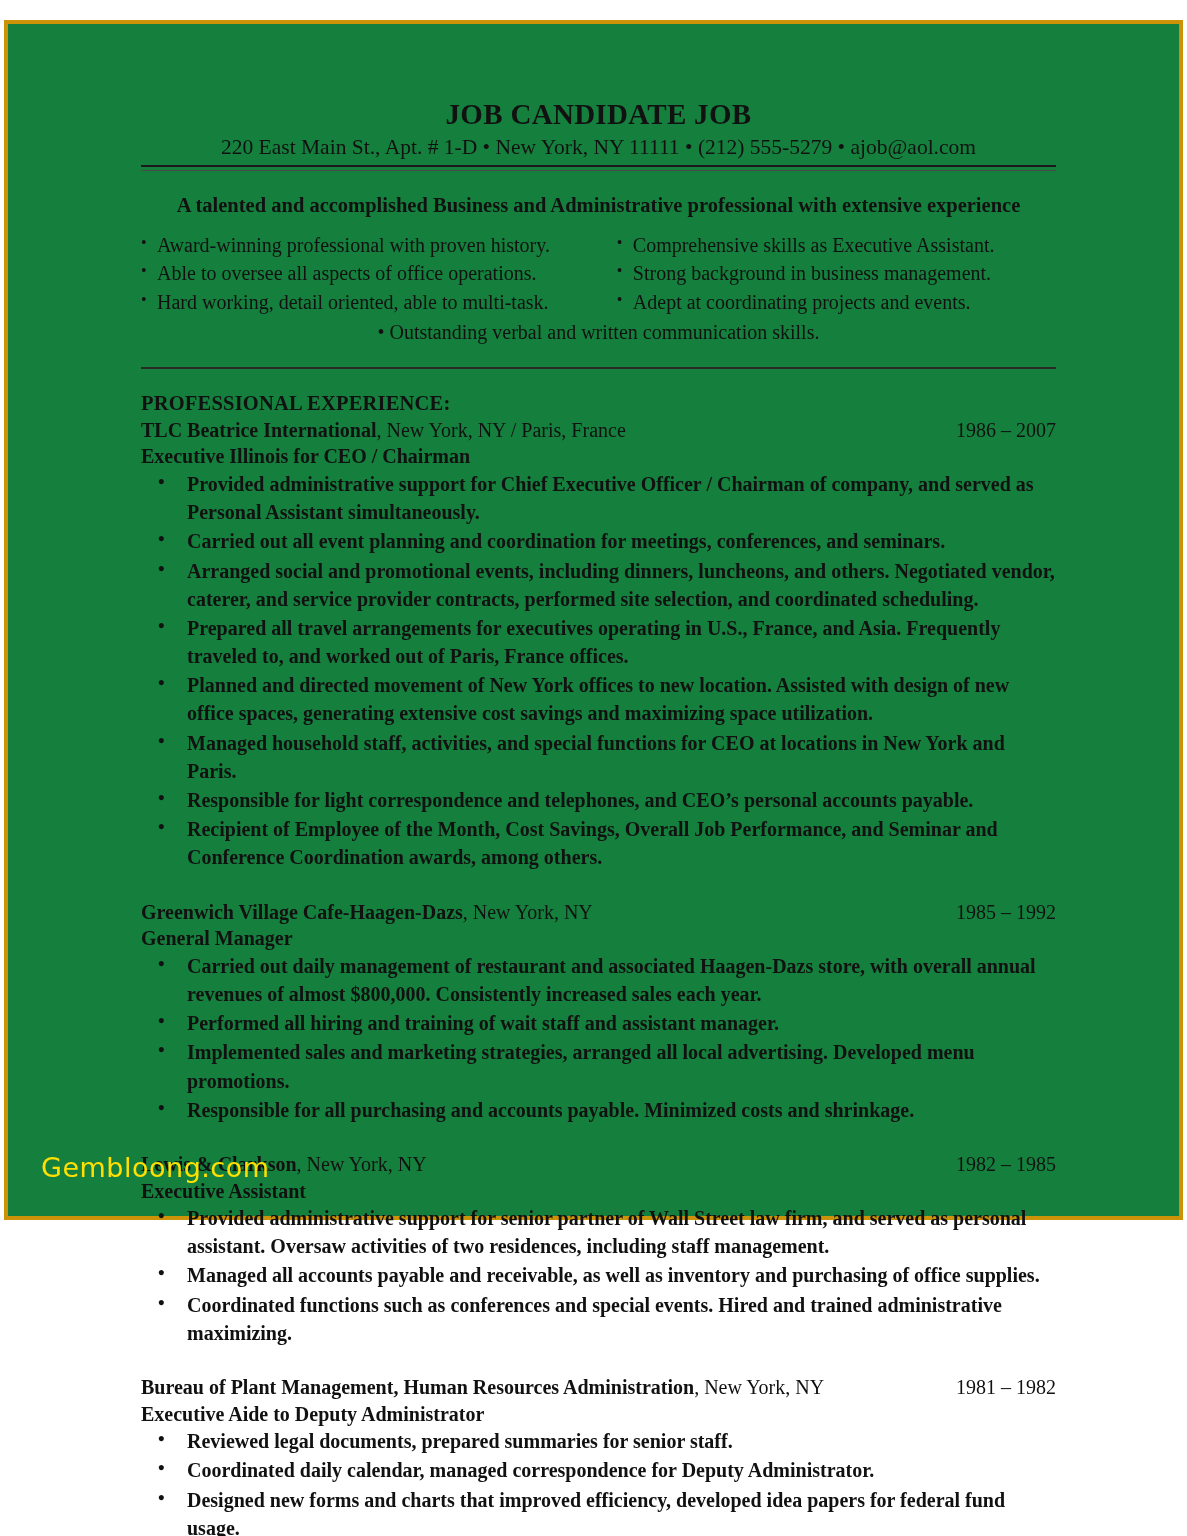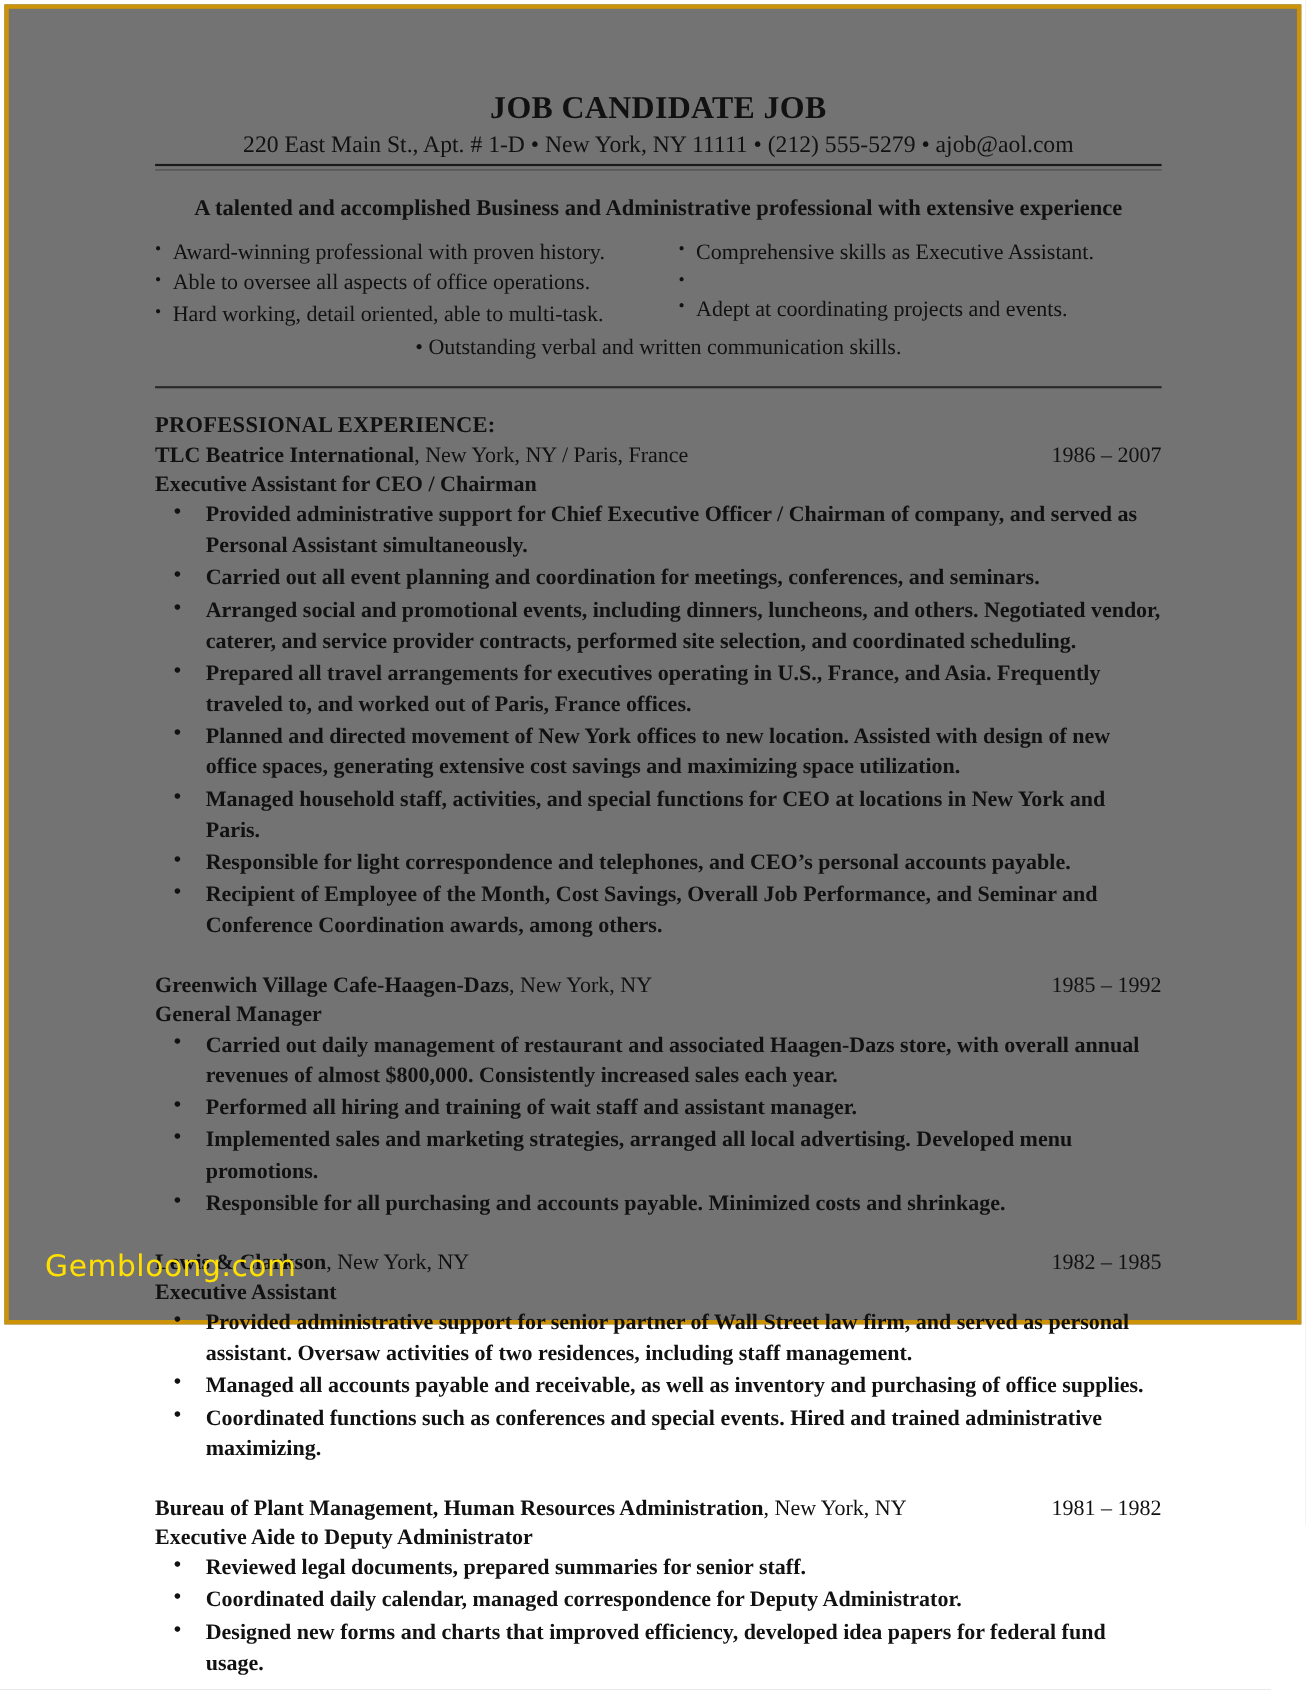--- a/index.html
+++ b/index.html
@@ -13,26 +13,26 @@
     font-family: "Liberation Serif", "DejaVu Serif", serif;
     color: #111111;
     position: relative;
     overflow: hidden;
   }
 
   
   .page-frame {
     position: absolute;
     left: 4px;
-    top: 4px;
+    top: 20px;
     width: 1179px;
     height: 1200px;
     border: 4px solid #cc9208;
     box-sizing: border-box;
-    background: #737373;
+    background: #15803d;
   }
 
   .sheet {
     position: absolute;
     left: 0;
     top: 0;
     right: 0;
     bottom: 0;
     padding: 0;
   }
@@ -215,20 +215,21 @@
               <span>Hard working, detail oriented, able to multi-task.</span>
             </div>
           </div>
           <div class="sum-col right">
             <div class="sum-item">
               <span class="dot">•</span>
               <span>Comprehensive skills as Executive Assistant.</span>
             </div>
             <div class="sum-item">
               <span class="dot">•</span>
+              <span>Strong background in business management.</span>
             </div>
             <div class="sum-item">
               <span class="dot">•</span>
               <span>Adept at coordinating projects and events.</span>
             </div>
           </div>
         </div>
         <div class="sum-center">•  Outstanding verbal and written communication skills.</div>
         <div class="summary-rule-wrap">
           <hr class="rule-single">
@@ -238,21 +239,21 @@
       <div class="gap-md"></div>
 
       <div class="section">
         <div class="section-head">PROFESSIONAL EXPERIENCE:</div>
 
         <div class="job">
           <div class="job-line">
             <div class="left"><span class="job-org">TLC Beatrice International</span><span class="job-loc">, New York, NY / Paris, France</span></div>
             <div class="job-dates">1986 – 2007</div>
           </div>
-          <div class="job-title">Executive Assistant for CEO / Chairman</div>
+          <div class="job-title">Executive Illinois for CEO / Chairman</div>
           <ul class="dots">
             <li>Provided administrative support for Chief Executive Officer / Chairman of company, and served as Personal Assistant simultaneously.</li>
             <li>Carried out all event planning and coordination for meetings, conferences, and seminars.</li>
             <li>Arranged social and promotional events, including dinners, luncheons, and others.  Negotiated vendor, caterer, and service provider contracts, performed site selection, and coordinated scheduling.</li>
             <li>Prepared all travel arrangements for executives operating in U.S., France, and Asia.  Frequently traveled to, and worked out of Paris, France offices.</li>
             <li>Planned and directed movement of New York offices to new location.  Assisted with design of new office spaces, generating extensive cost savings and maximizing space utilization.</li>
             <li>Managed household staff, activities, and special functions for CEO at locations in New York and Paris.</li>
             <li>Responsible for light correspondence and telephones, and CEO’s personal accounts payable.</li>
             <li>Recipient of Employee of the Month, Cost Savings, Overall Job Performance, and Seminar and Conference Coordination awards, among others.</li>
           </ul>

